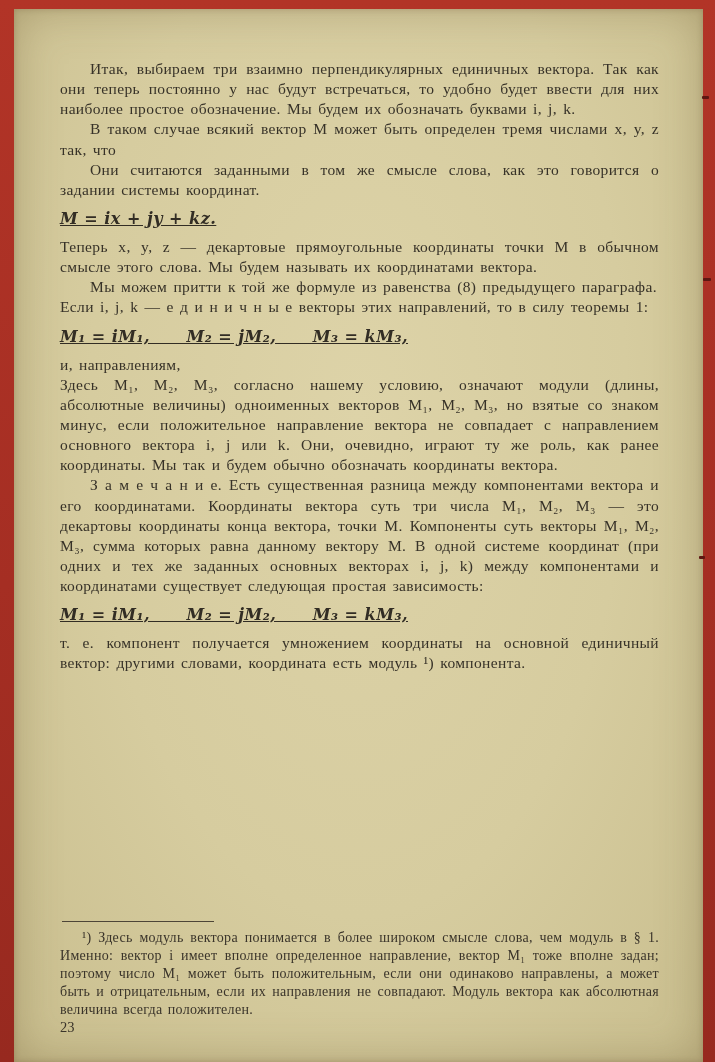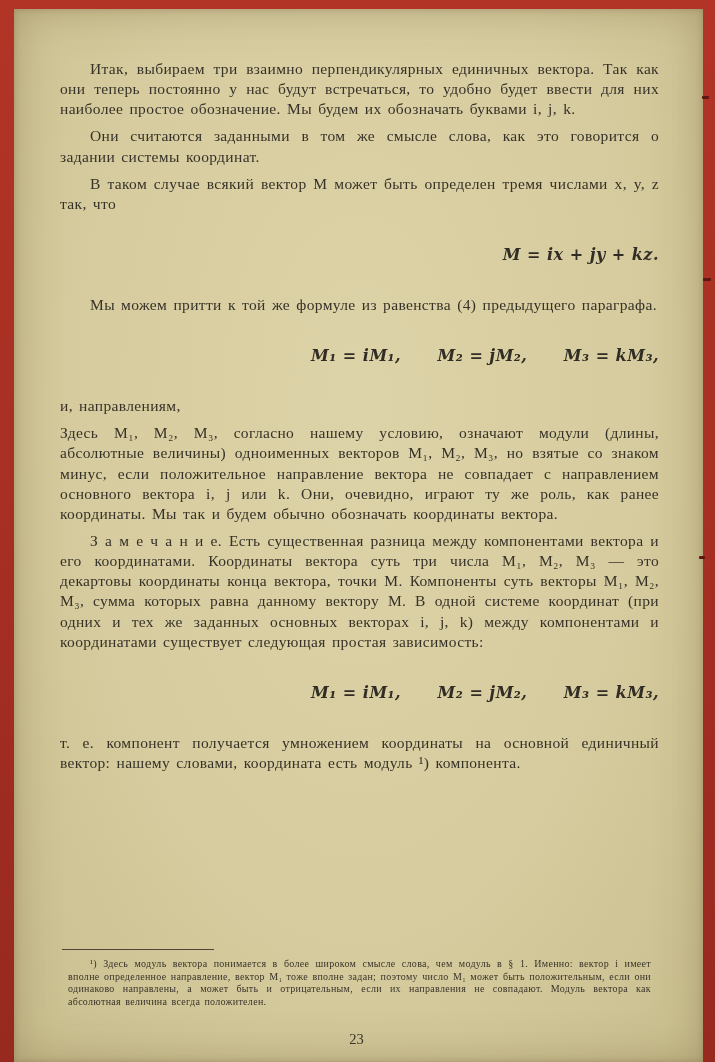--- a/index.html
+++ b/index.html
@@ -21,98 +21,99 @@
   }
   .paper {
     position: absolute;
     left: 14px;
     right: 12px;
     top: 9px;
     bottom: 0;
     box-sizing: border-box;
     background: radial-gradient(ellipse at 50% 38%, #ddd3a8 0%, #d6cc9f 55%, #c9be8e 100%);
     box-shadow: inset 0 0 46px rgba(110, 90, 50, 0.35), inset 0 0 6px rgba(80, 40, 20, 0.25);
-    padding: 50px 44px 14px 46px;
+    padding: 50px 44px 26px 46px;
     display: flex;
     flex-direction: column;
     overflow: hidden;
-    gap: 7px;
   }
   .para {
     margin: 0;
     color: #373228;
     font-size: 15.5px;
     line-height: 1.3;
     text-align: justify;
     letter-spacing: 0.35px;
     word-spacing: 2px;
   }
   .para.indent {
     text-indent: 30px;
   }
   .formula {
-    margin: 24px 0;
-    text-align: right;
+    margin: 9px 0;
+    text-align: left;
     color: #322d24;
     font-style: italic;
     font-weight: bold;
     font-family: "DejaVu Serif", "DejaVu Sans", serif;
     font-size: 16px;
     white-space: pre-wrap;
     letter-spacing: 0.5px;
+    text-decoration: underline;
   }
   .footnote-area {
     margin-top: auto;
   }
   .fn-rule {
     width: 152px;
     height: 0;
     border-top: 1.5px solid #4d4537;
     margin: 8px 0 7px 2px;
   }
   .fn-text {
-    margin: 8px;
+    margin: 0;
     color: #3a342a;
-    font-size: 10px;
+    font-size: 14px;
     line-height: 1.28;
     text-align: justify;
     text-indent: 22px;
     letter-spacing: 0.3px;
     word-spacing: 1.5px;
   }
   .page-number {
-    margin-top: 7px;
-    text-align: center;
+    text-align: left;
     color: #3a342a;
     font-size: 14.5px;
     padding-right: 6px;
   }
   .speck {
     position: absolute;
     background: #5d1712;
     border-radius: 1px;
   }
 </style>
 </head>
 <body>
 
 <div class="scan">
   <div class="paper">
 
     <p class="para indent">Итак, выбираем три взаимно перпендикулярных единичных вектора. Так как они теперь постоянно у нас будут встречаться, то удобно будет ввести для них наиболее простое обозначение. Мы будем их обозначать буквами i, j, k.</p>
+    <p class="para indent">В таком случае всякий вектор M может быть определен тремя числами x, y, z так, что</p>
     <p class="para indent">Они считаются заданными в том же смысле слова, как это говорится о задании системы координат.</p>
-    <p class="para indent">В таком случае всякий вектор M может быть определен тремя числами x, y, z так, что</p>
     <div class="formula">M = ix + jy + kz.</div>
-    <p class="para indent">Мы можем притти к той же формуле из равенства (4) предыдущего параграфа.</p>
+    <p class="para">Теперь x, y, z — декартовые прямоугольные координаты точки M в обычном смысле этого слова. Мы будем называть их координатами вектора.</p>
+    <p class="para indent">Мы можем притти к той же формуле из равенства (8) предыдущего параграфа.</p>
+    <p class="para">Если i, j, k — е д и н и ч н ы е векторы этих направлений, то в силу теоремы 1:</p>
     <div class="formula">M₁ = iM₁,      M₂ = jM₂,      M₃ = kM₃,</div>
     <p class="para">и, направлениям,</p>
     <p class="para">Здесь M₁, M₂, M₃, согласно нашему условию, означают модули (длины, абсолютные величины) одноименных векторов M₁, M₂, M₃, но взятые со знаком минус, если положительное направление вектора не совпадает с направлением основного вектора i, j или k. Они, очевидно, играют ту же роль, как ранее координаты. Мы так и будем обычно обозначать координаты вектора.</p>
     <p class="para indent">З а м е ч а н и е. Есть существенная разница между компонентами вектора и его координатами. Координаты вектора суть три числа M₁, M₂, M₃ — это декартовы координаты конца вектора, точки M. Компоненты суть векторы M₁, M₂, M₃, сумма которых равна данному вектору M. В одной системе координат (при одних и тех же заданных основных векторах i, j, k) между компонентами и координатами существует следующая простая зависимость:</p>
     <div class="formula">M₁ = iM₁,      M₂ = jM₂,      M₃ = kM₃,</div>
-    <p class="para">т. е. компонент получается умножением координаты на основной единичный вектор: нашему словами, координата есть модуль ¹) компонента.</p>
+    <p class="para">т. е. компонент получается умножением координаты на основной единичный вектор: другими словами, координата есть модуль ¹) компонента.</p>
 
     <div class="footnote-area">
       <div class="fn-rule"></div>
       <p class="fn-text">¹) Здесь модуль вектора понимается в более широком смысле слова, чем модуль в § 1. Именно: вектор i имеет вполне определенное направление, вектор M₁ тоже вполне задан; поэтому число M₁ может быть положительным, если они одинаково направлены, а может быть и отрицательным, если их направления не совпадают. Модуль вектора как абсолютная величина всегда положителен.</p>
     </div>
 
     <div class="page-number">23</div>
   </div>
 
   <div class="speck" style="right:6px; top:96px; width:7px; height:3px;"></div>

